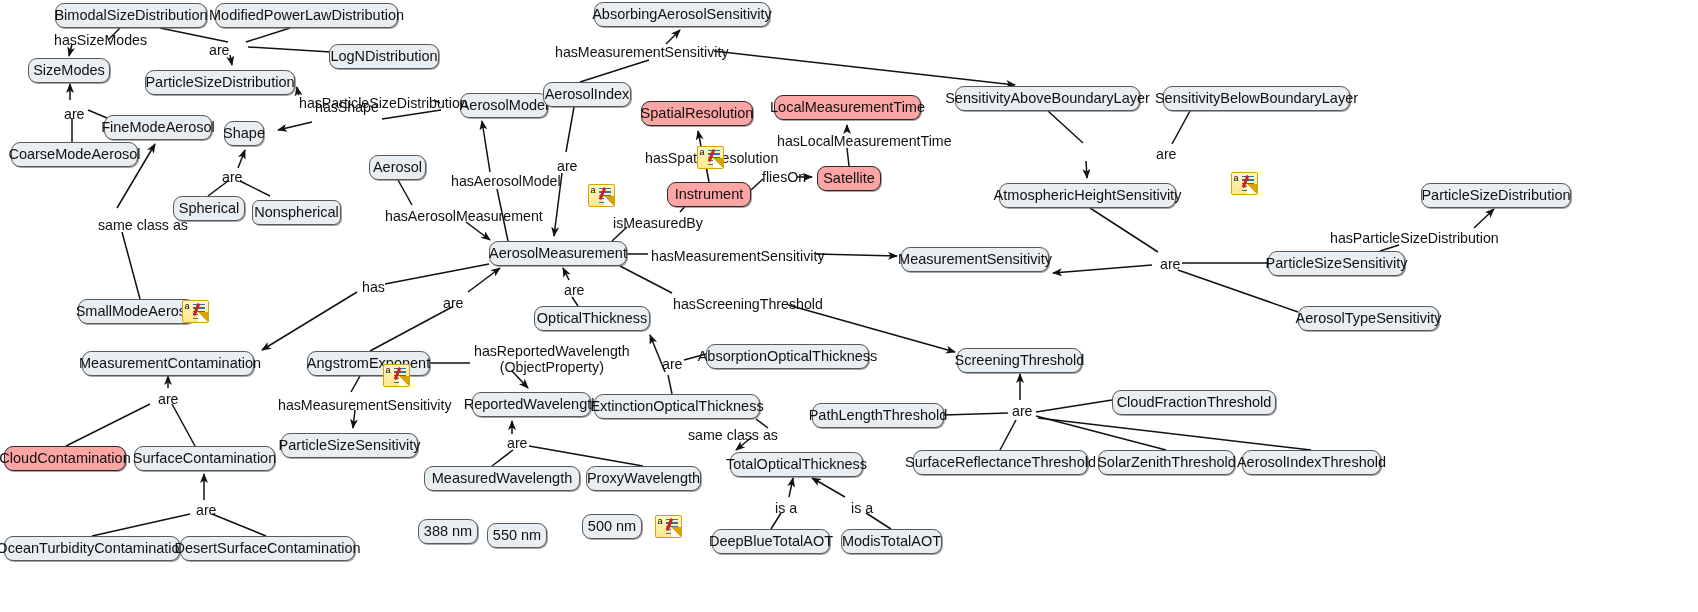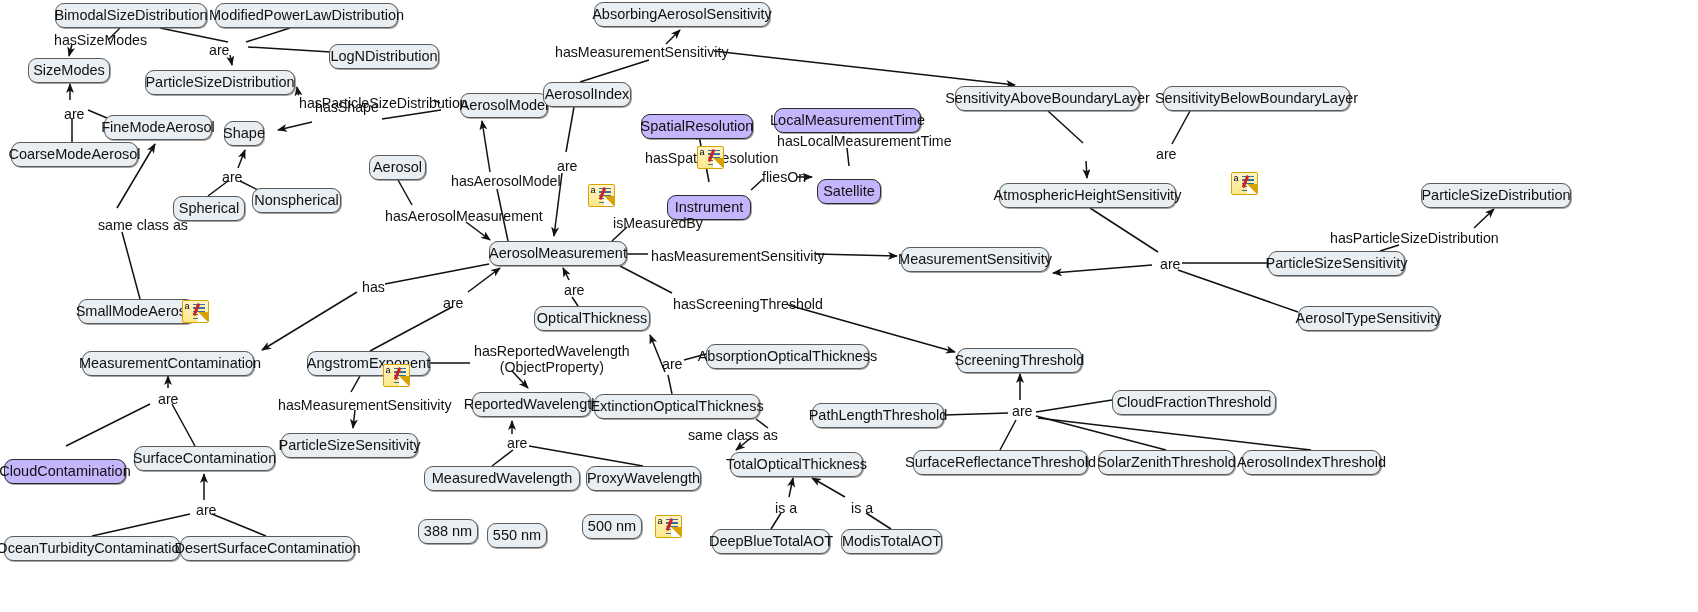--- a/index.html
+++ b/index.html
@@ -15,21 +15,21 @@
     color:#111;
     font-size:14.5px;
     line-height:1;
     display:flex;
     align-items:center;
     justify-content:center;
     padding:0 9px;
     white-space:nowrap;
     box-shadow:1px 1px 0 rgba(90,90,90,.55);
   }
-  .node.yellow{background:#c4b5fd;border-color:#2a2a2a;margin-top:13px;}
+  .node.yellow{background:#fca5a5;border-color:#2a2a2a;}
   .elabel{
     position:absolute;
     font-size:14.2px;
     color:#111;
     white-space:nowrap;
     line-height:1.12;
     background:transparent;
   }
   .elabel.two{white-space:pre;text-align:center;}
   .note{
@@ -206,21 +206,21 @@
       <div class="node" style="left: 1163px; top: 86px; width: 187px; height: 25px;">SensitivityBelowBoundaryLayer</div>
       <div class="node" style="left: 104px; top: 115px; width: 108px; height: 25px;">FineModeAerosol</div>
       <div class="node" style="left: 224px; top: 121px; width: 40px; height: 25px;">Shape</div>
       <div class="node" style="left: 11px; top: 142px; width: 127px; height: 25px;">CoarseModeAerosol</div>
       <div class="node" style="left: 369px; top: 155px; width: 57px; height: 25px;">Aerosol</div>
       <div class="node yellow" style="left: 667px; top: 182px; width: 84px; height: 25px;">Instrument</div>
       <div class="node yellow" style="left: 817px; top: 166px; width: 64px; height: 25px;">Satellite</div>
       <div class="node" style="left: 999px; top: 183px; width: 177px; height: 25px;">AtmosphericHeightSensitivity</div>
       <div class="node" style="left: 1421px; top: 183px; width: 150px; height: 25px;">ParticleSizeDistribution</div>
       <div class="node" style="left: 173px; top: 196px; width: 72px; height: 25px;">Spherical</div>
-      <div class="node" style="left: 252px; top: 188px; width: 89px; height: 25px;">Nonspherical</div>
+      <div class="node" style="left: 252px; top: 200px; width: 89px; height: 25px; border-radius: 7px;">Nonspherical</div>
       <div class="node" style="left: 489px; top: 241px; width: 138px; height: 25px;">AerosolMeasurement</div>
       <div class="node" style="left: 901px; top: 247px; width: 148px; height: 25px;">MeasurementSensitivity</div>
       <div class="node" style="left: 1268px; top: 251px; width: 137px; height: 25px;">ParticleSizeSensitivity</div>
       <div class="node" style="left: 78px; top: 299px; width: 117px; height: 25px;">SmallModeAerosol</div>
       <div class="node" style="left: 534px; top: 306px; width: 116px; height: 25px;">OpticalThickness</div>
       <div class="node" style="left: 1298px; top: 306px; width: 141px; height: 25px;">AerosolTypeSensitivity</div>
       <div class="node" style="left: 82px; top: 351px; width: 172px; height: 25px; padding-left: 13px;">MeasurementContamination</div>
       <div class="node" style="left: 307px; top: 351px; width: 123px; height: 25px;">AngstromExponent</div>
       <div class="node" style="left: 706px; top: 344px; width: 163px; height: 25px;">AbsorptionOpticalThickness</div>
       <div class="node" style="left: 957px; top: 348px; width: 125px; height: 25px;">ScreeningThreshold</div>

